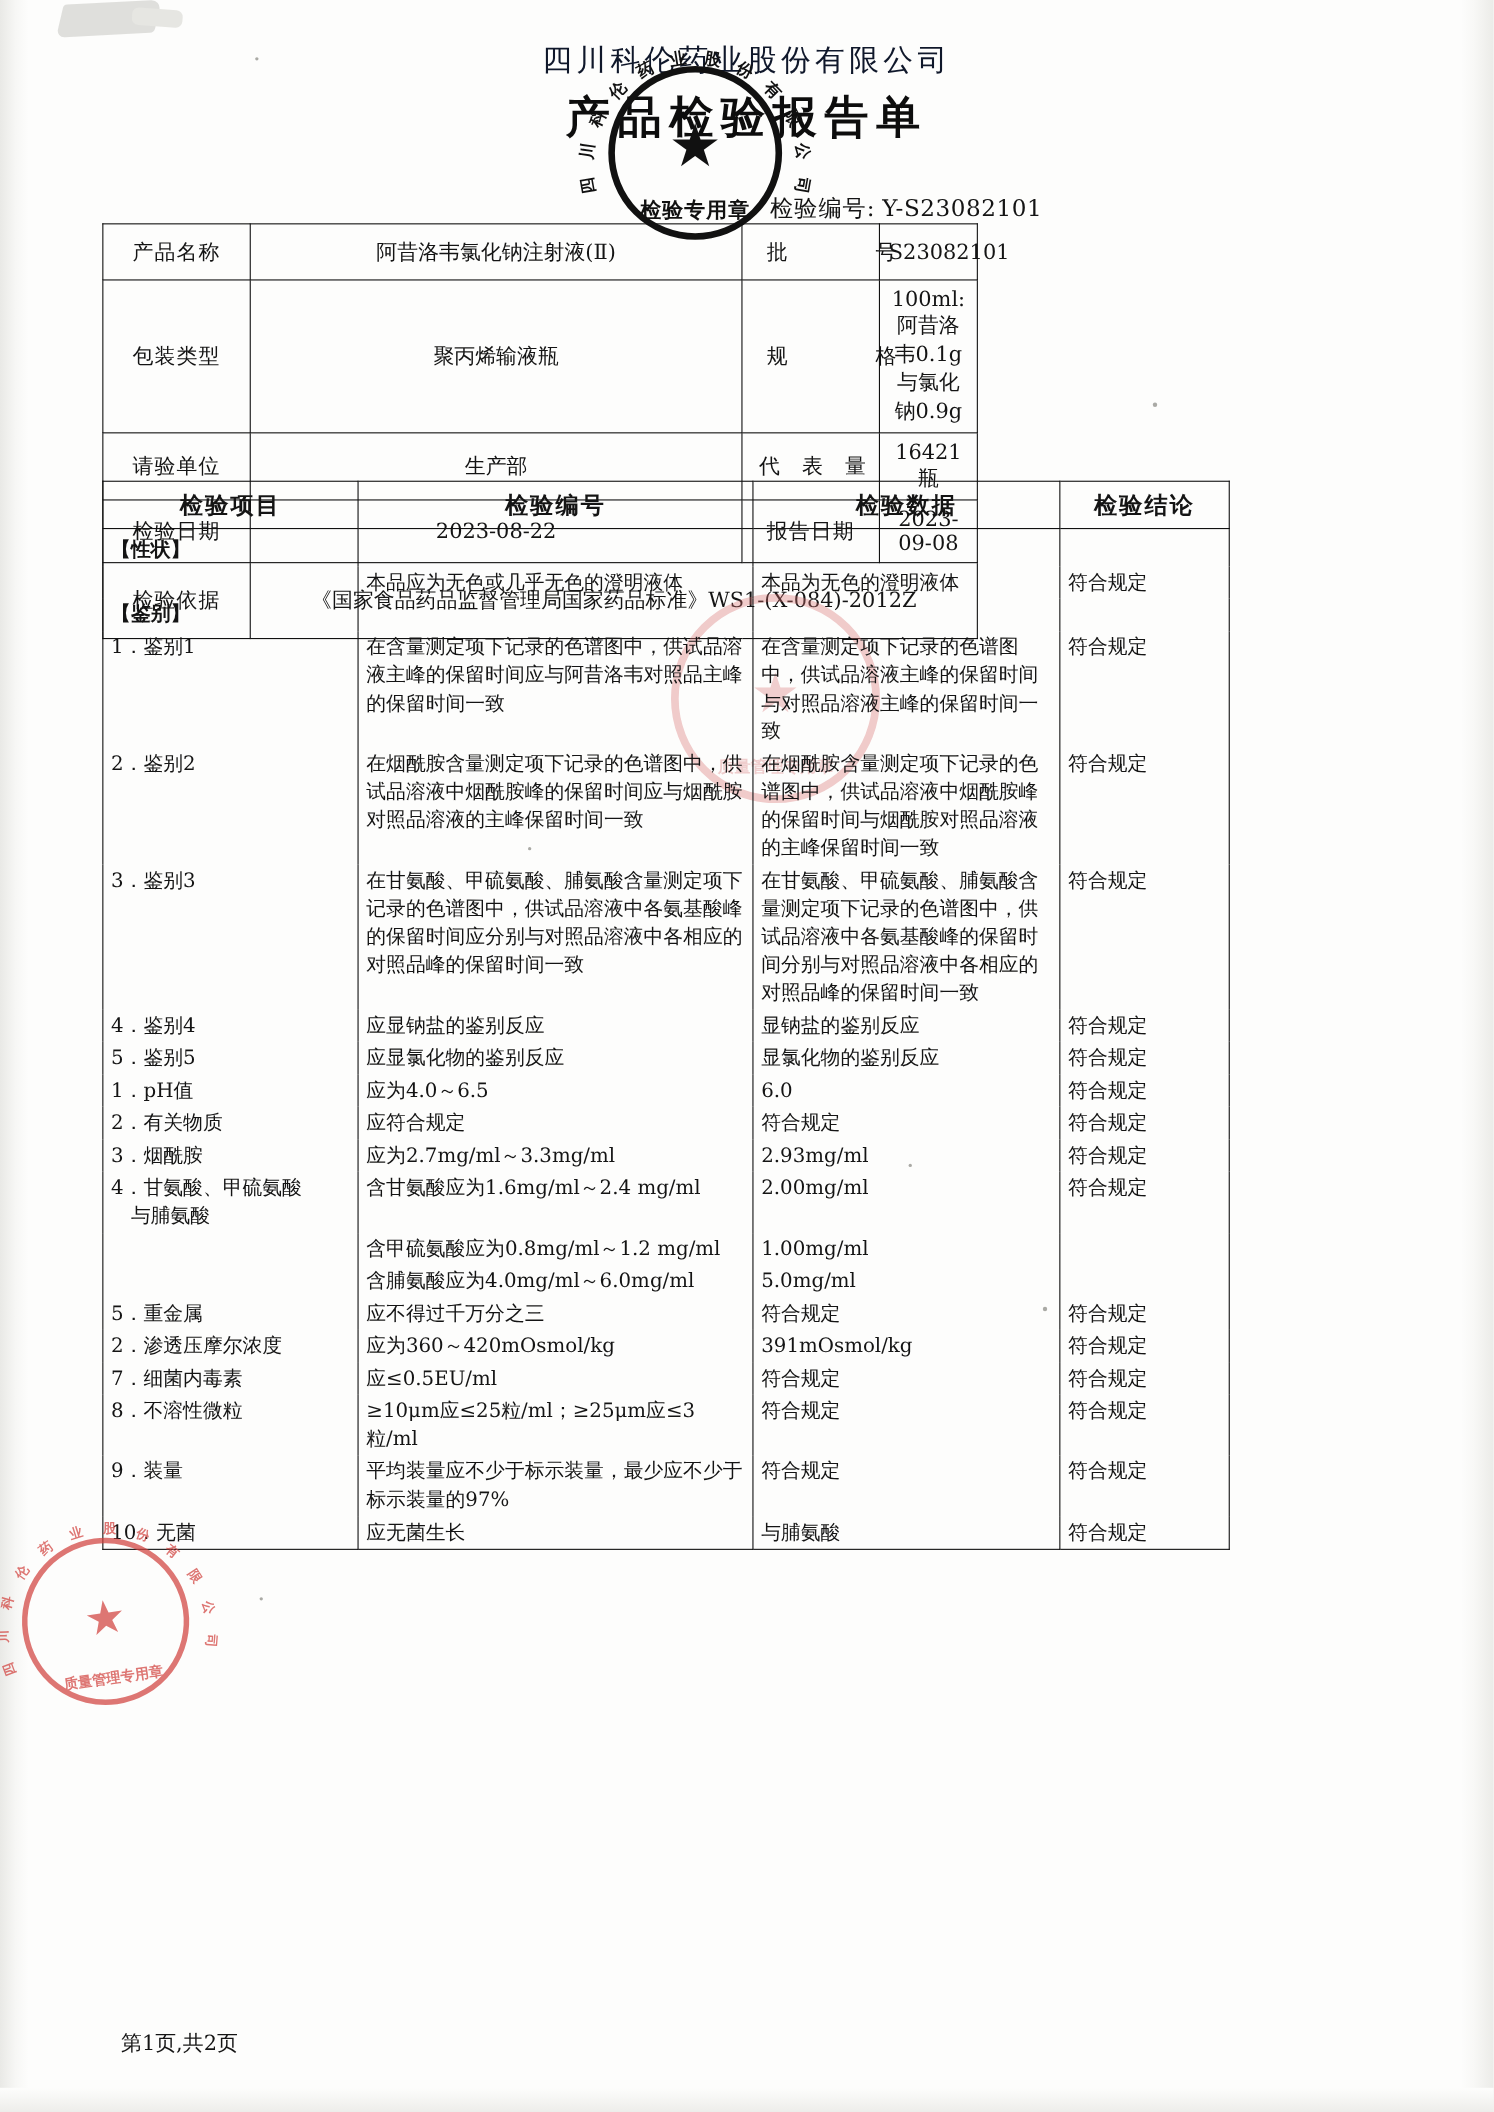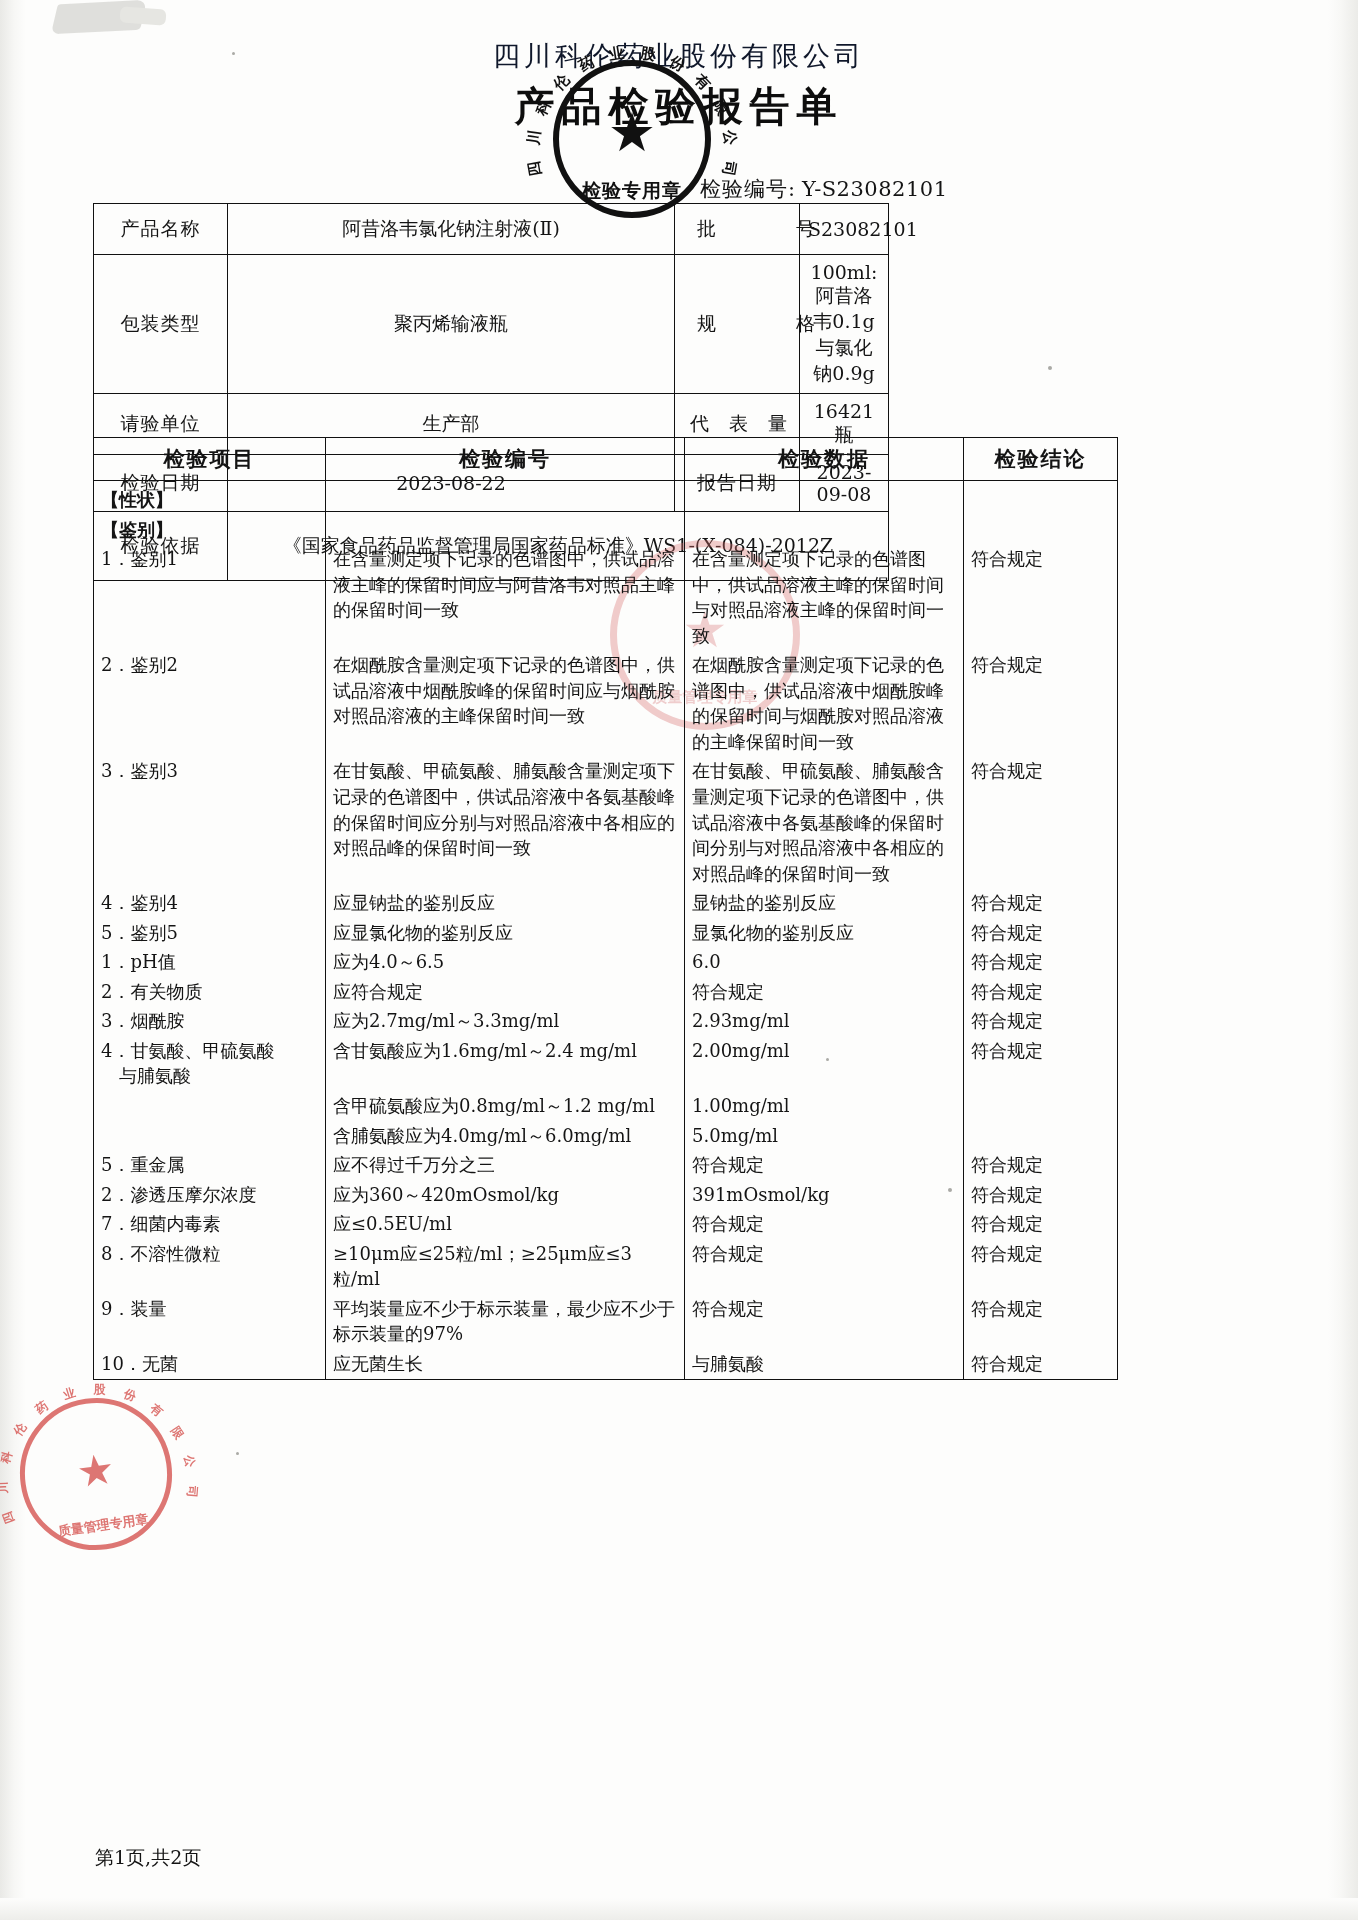--- a/index.html
+++ b/index.html
@@ -228,21 +228,21 @@
   }
   .item-num2 {
     padding-left: 40px;
     white-space: nowrap;
   }
   .concl { white-space: nowrap; }
 
   
   #footer {
     position: absolute;
-    left: 95px;
+    left: 110px;
     top: 1845px;
     font-family: "DejaVu Serif", "Liberation Serif", serif;
     font-size: 19px;
   }
 
   
   #quality-stamp {
     position: absolute;
     left: 20px;
     top: 1398px;
@@ -415,20 +415,26 @@
     </thead>
     <tbody id="result-body">
 
     <tr class="first-body">
           <td class="sect-head">【性状】</td>
           <td></td>
           <td></td>
           <td class="concl"></td>
         </tr>
         <tr>
+          <td></td>
+          <td>本品应为无色或几乎无色的澄明液体</td>
+          <td>本品为无色的澄明液体</td>
+          <td class="concl">符合规定</td>
+        </tr>
+        <tr>
           <td class="sect-head">【鉴别】</td>
           <td></td>
           <td></td>
           <td class="concl"></td>
         </tr>
         <tr>
           <td class="item-num">1．鉴别1</td>
           <td>在含量测定项下记录的色谱图中，供试品溶液主峰的保留时间应与阿昔洛韦对照品主峰的保留时间一致</td>
           <td>在含量测定项下记录的色谱图中，供试品溶液主峰的保留时间与对照品溶液主峰的保留时间一致</td>
           <td class="concl">符合规定</td>

